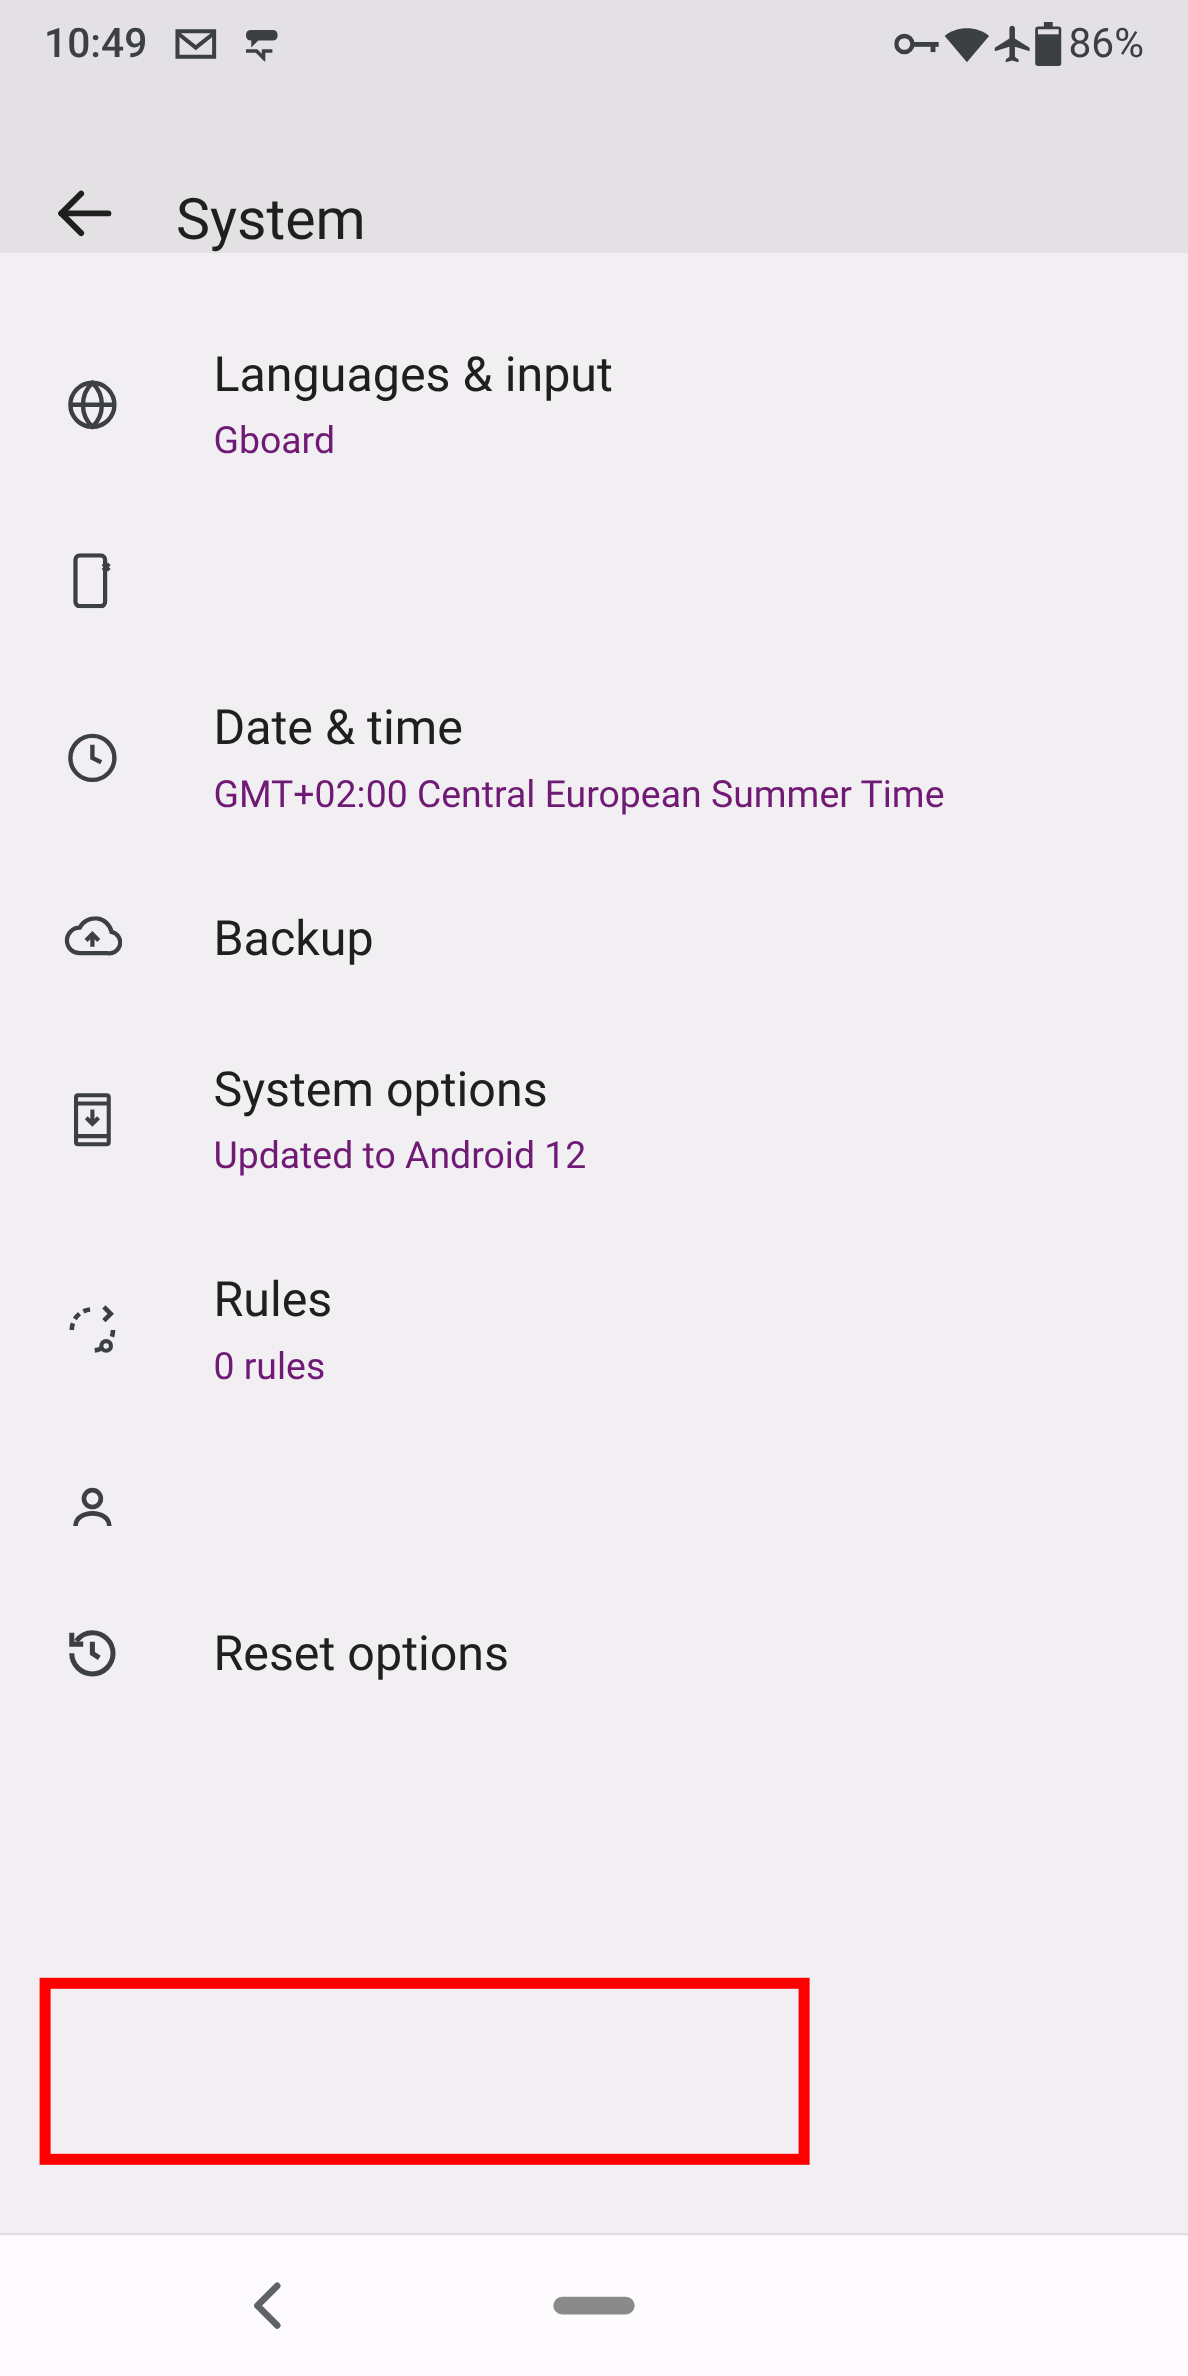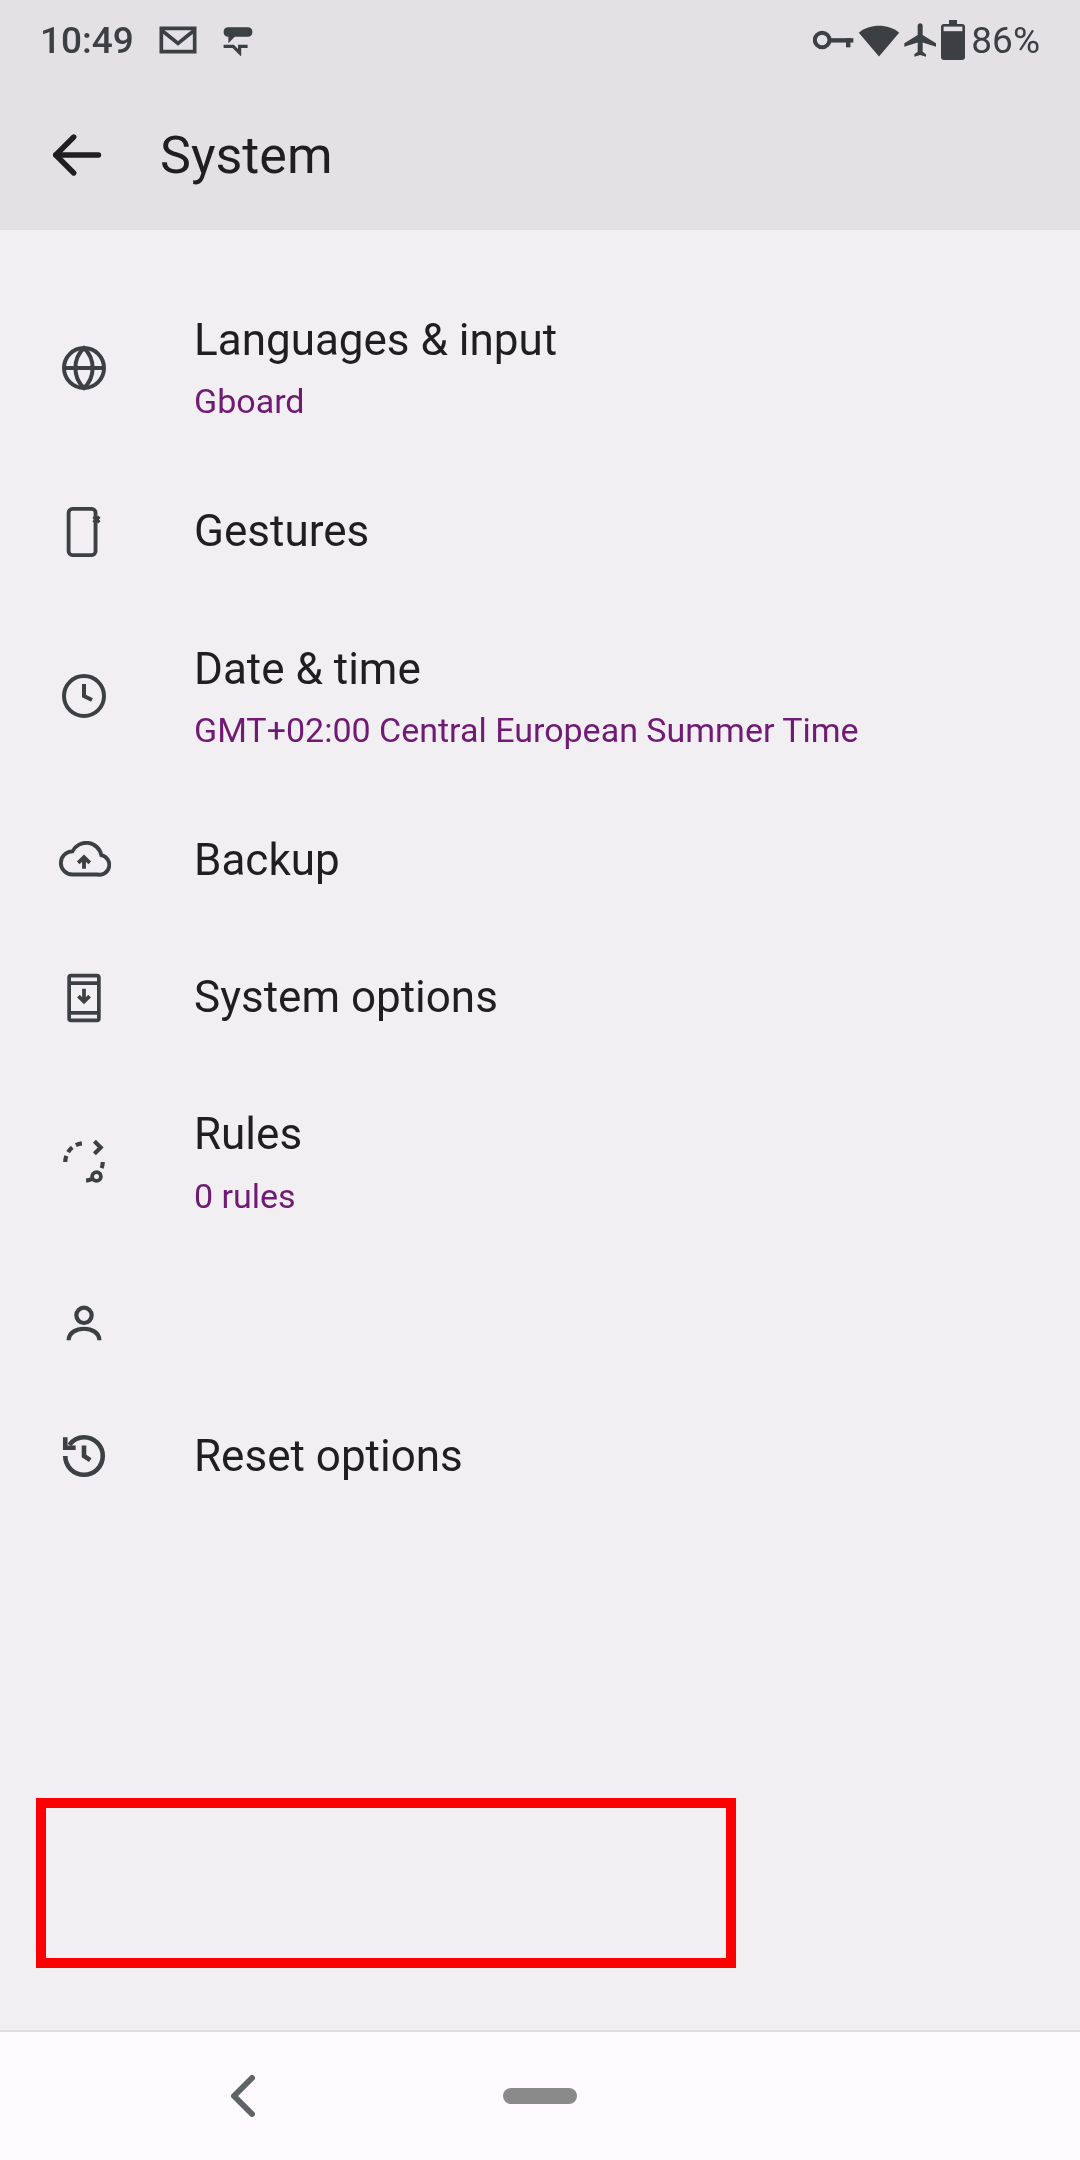--- a/index.html
+++ b/index.html
@@ -22,21 +22,21 @@
     .status-left { display: flex; align-items: center; gap: 24px; }
     .status-time { font-size: 37px; font-weight: 500; }
     .status-icons-left { display: flex; gap: 20px; align-items: center; }
     .status-right { margin-left: auto; display: flex; align-items: center; }
     .status-battery { font-size: 37px; font-weight: 400; margin-left: 6px; }
     .icon-wrap { display: inline-flex; align-items: center; justify-content: center; }
     .app-bar {
       height: 150px;
       background: #e3e1e4;
       display: flex;
-      align-items: center;
+      align-items: flex-end;
       padding: 0 40px;
     }
     .back-btn { width: 72px; height: 72px; display: flex; align-items: center; justify-content: center; }
     .app-title { font-size: 52px; color: #1f1f1f; font-weight: 400; margin-left: 48px; }
     .content { padding-top: 42px; }
     .list-item {
       display: flex;
       align-items: center;
       min-height: 130px;
       padding: 40px 55px 40px 54px;
@@ -148,23 +148,20 @@
     </div>
   </div>
 
   <div class="list-item">
     <div class="item-icon">
       <svg width="44" height="50" viewBox="0 0 22 26" fill="none" stroke="#3c4043" stroke-width="2">
           <rect x="3" y="1" width="14" height="24" rx="2"></rect>
           <path d="M16 5l3 3M19 5l-3 3" stroke-width="1.8"></path>
         </svg>
     </div>
-    <div class="item-text">
-      <div class="item-title">Gestures</div>
-    </div>
   </div>
 
   <div class="list-item">
     <div class="item-icon">
       <svg width="48" height="48" viewBox="0 0 24 24" fill="none" stroke="#3c4043" stroke-width="2">
           <circle cx="12" cy="12" r="10"></circle>
           <polyline points="12 6 12 12 16 14"></polyline>
         </svg>
     </div>
     <div class="item-text">
@@ -189,20 +186,21 @@
     <div class="item-icon">
       <svg width="40" height="52" viewBox="0 0 20 28" fill="none" stroke="#3c4043" stroke-width="2">
           <rect x="2" y="2" width="16" height="24" rx="1"></rect>
           <line x1="2" y1="22" x2="18" y2="22"></line>
           <line x1="2" y1="6" x2="18" y2="6"></line>
           <path d="M10 9v7m-3-3l3 3 3-3"></path>
         </svg>
     </div>
     <div class="item-text">
       <div class="item-title">System options</div>
+      <div class="item-sub">Updated to Android 12</div>
     </div>
   </div>
 
   <div class="list-item">
     <div class="item-icon">
       <svg width="50" height="50" viewBox="0 0 24 24" fill="none" stroke="#3c4043" stroke-width="2">
           <path d="M3 12a9 9 0 019-9" stroke-dasharray="3 2"></path>
           <path d="M21 12a9 9 0 01-9 9" stroke-dasharray="3 2"></path>
           <polyline points="17 2 20 5 17 8"></polyline>
           <circle cx="18" cy="19" r="3" fill="#3c4043" stroke="none"></circle>

